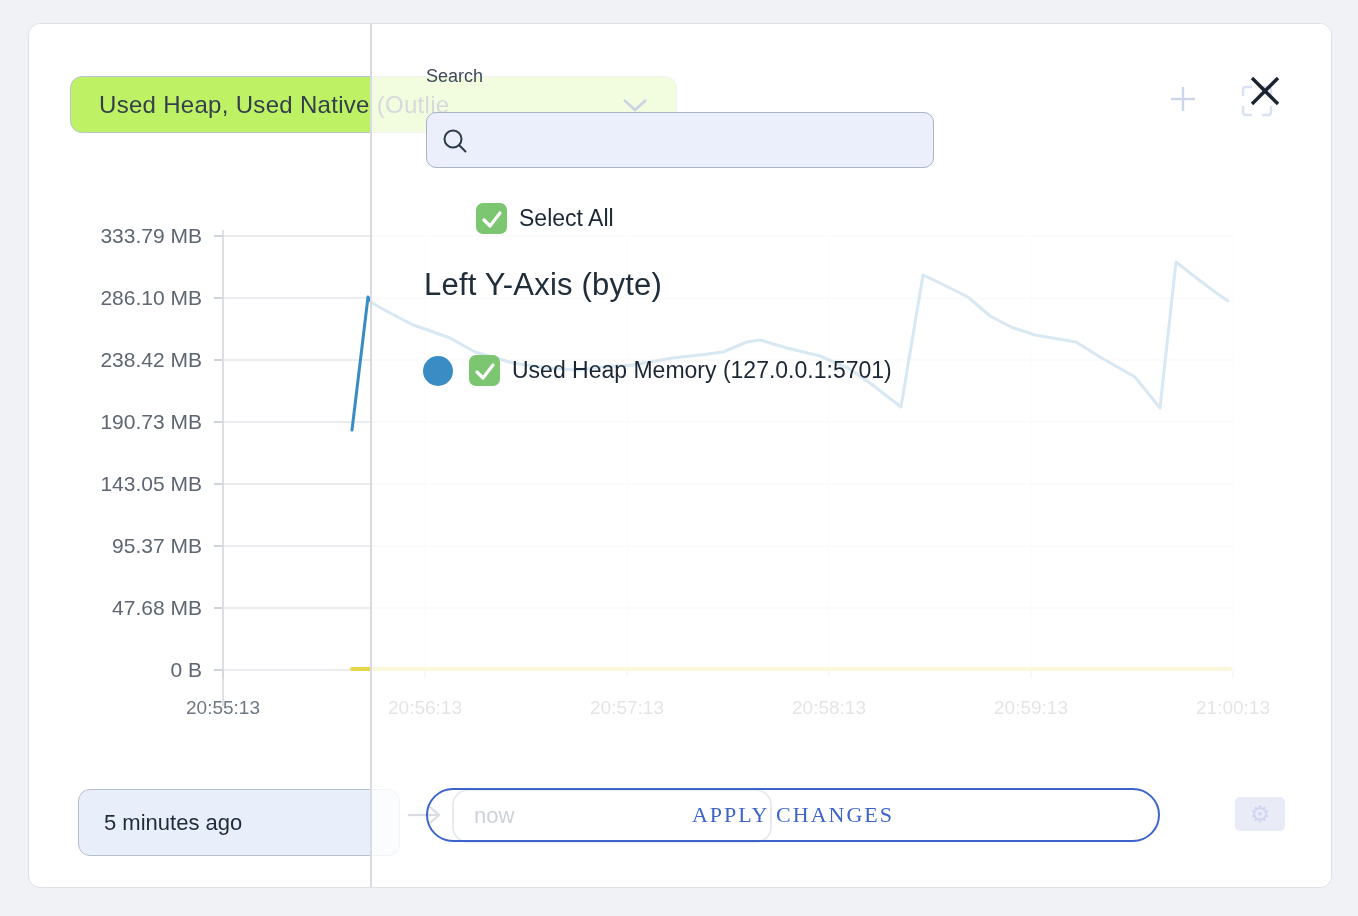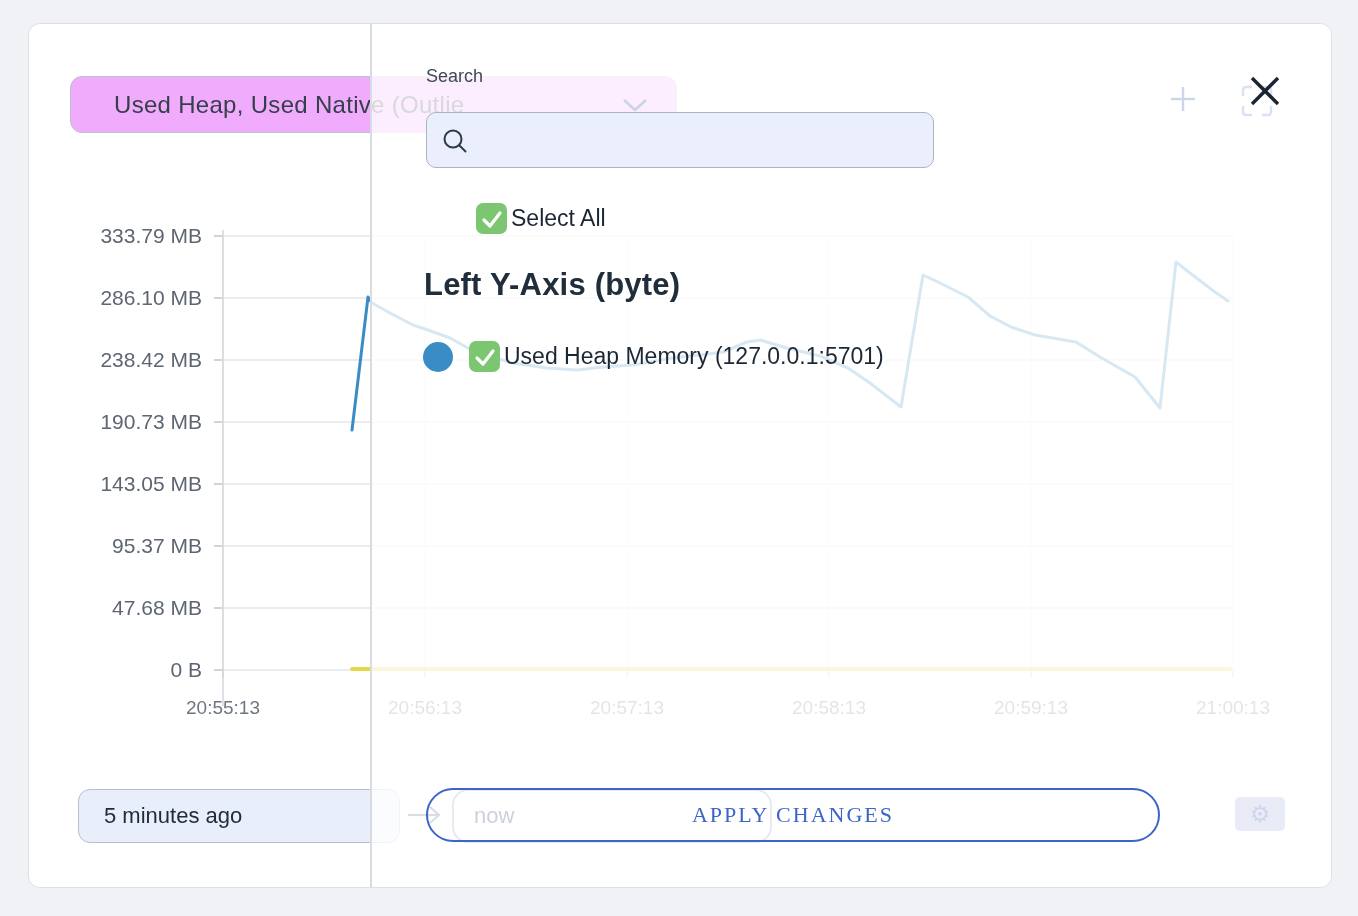--- a/index.html
+++ b/index.html
@@ -8,26 +8,26 @@
     font-family:"Liberation Sans","DejaVu Sans",sans-serif;
     background:#f1f2f6;
   }
   .card{
     position:absolute;left:28px;top:23px;width:1304px;height:865px;
     background:#ffffff;border:1.5px solid #dde0e5;border-radius:12px;box-sizing:border-box;
   }
   #chart-svg{position:absolute;left:0;top:0;pointer-events:none}
   .dropdown{
     position:absolute;left:70px;top:76px;width:607px;height:57px;box-sizing:border-box;
-    background:#f0abfc;border:1.5px solid #b9c2cf;border-radius:12px;
-    display:flex;align-items:center;padding:0 43px;overflow:hidden;white-space:nowrap;cursor:pointer;
+    background:#bef264;border:1.5px solid #b9c2cf;border-radius:12px;
+    display:flex;align-items:center;padding:0 28px;overflow:hidden;white-space:nowrap;cursor:pointer;
   }
   .dropdown-text{font-size:24px;color:#343f4b;letter-spacing:.3px}
   .time-from{
-    position:absolute;left:78px;top:789px;width:322px;height:54px;box-sizing:border-box;
+    position:absolute;left:78px;top:789px;width:322px;height:67px;box-sizing:border-box;
     background:#e9eefb;border:1.5px solid #b6bfcb;border-radius:12px;
     display:flex;align-items:center;padding-left:25px;font-size:22px;color:#1f2b38;
   }
   .popup{
     position:absolute;left:370px;top:24px;width:961px;height:863px;box-sizing:border-box;
     background:rgba(255,255,255,0.80);
     border-left:2px solid #d8dbe0;border-radius:0 11px 11px 0;
   }
   .popup *{box-sizing:border-box}
   .ghost{position:absolute;pointer-events:none}
@@ -46,29 +46,29 @@
   .search-label{position:absolute;left:54px;top:42px;font-size:18px;color:#3e4a58}
   .search-input{
     position:absolute;left:54px;top:88px;width:508px;height:56px;
     border:1.5px solid #a9b4c6;border-radius:10px;background:#eaeffb;
     padding:0 14px 0 48px;font-size:22px;color:#2c3a49;outline:none;
     font-family:"Liberation Sans","DejaVu Sans",sans-serif;
   }
   .magnifier{position:absolute;left:68px;top:102px;pointer-events:none}
   .row{position:absolute;display:flex;align-items:center;height:31px}
   .select-row{left:104px;top:179px}
-  .opt-row-1{left:51px;top:317px}
+  .opt-row-1{left:51px;top:331px}
   .opt-row-2{left:51px;top:385px}
   .cb{
     width:31px;height:31px;border-radius:7px;background:#7cc672;
     display:flex;align-items:center;justify-content:center;flex:0 0 auto;cursor:pointer;
   }
   .dot{width:30px;height:30px;border-radius:50%;margin-right:16px;flex:0 0 auto}
-  .row-label{margin-left:4px;font-size:23px;color:#1b2734;white-space:nowrap}
-  .heading{position:absolute;left:52px;top:243px;font-size:31px;font-weight:700;color:#202e3b;letter-spacing:.2px}
+  .row-label{margin-left:12px;font-size:23px;color:#1b2734;white-space:nowrap}
+  .heading{position:absolute;left:52px;top:243px;font-size:31px;font-weight:400;color:#202e3b;letter-spacing:.2px}
   .close-btn{position:absolute;left:876px;top:50px;width:34px;height:34px;cursor:pointer}
   .apply-btn{
     position:absolute;left:54px;top:764px;width:734px;height:54px;
     border:2px solid #3c64c9;border-radius:27px;background:transparent;
     display:flex;align-items:center;justify-content:center;
     font-size:22px;letter-spacing:2px;color:#3c64c9;cursor:pointer;
   }
 </style>
 </head>
 <body>

